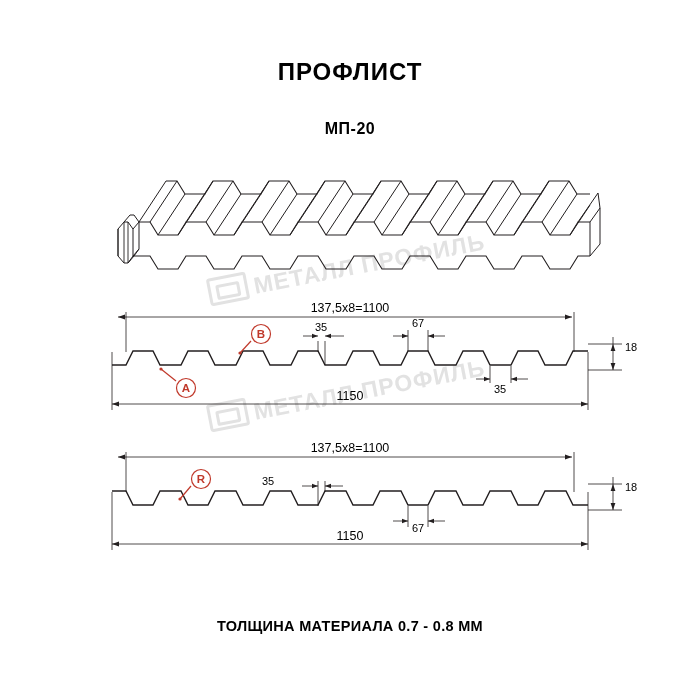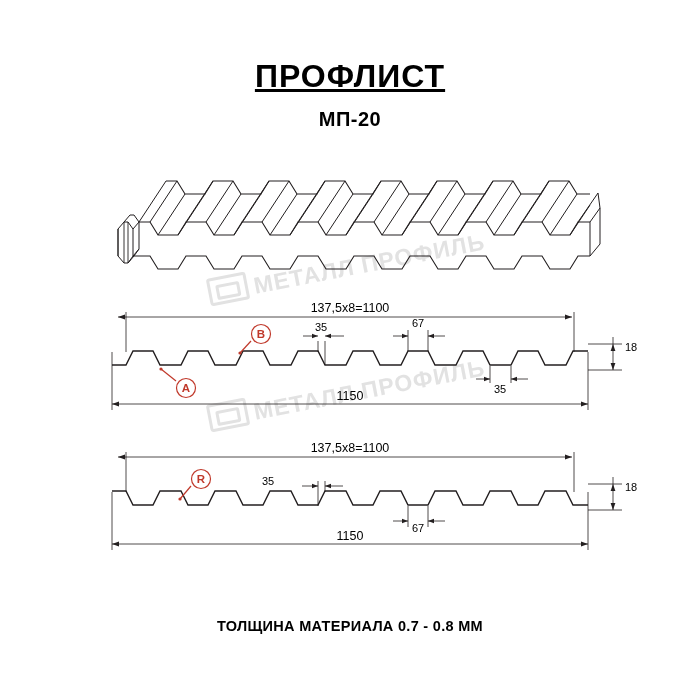--- a/index.html
+++ b/index.html
@@ -23,26 +23,25 @@
   }
   .title {
     position: absolute;
     width: 100%;
     text-align: center;
     font-weight: bold;
     letter-spacing: 1px;
   }
   #page-title {
     top: 58px;
-    font-size: 32px;
-    text-decoration: underline;
+    font-size: 24px;
   }
   #page-subtitle {
-    top: 108px;
-    font-size: 20px;
+    top: 120px;
+    font-size: 16px;
     font-weight: bold;
     letter-spacing: 0.5px;
   }
   #footer-note {
     top: 618px;
     font-size: 14.5px;
     font-weight: bold;
     letter-spacing: 0.3px;
   }
   .wm {

